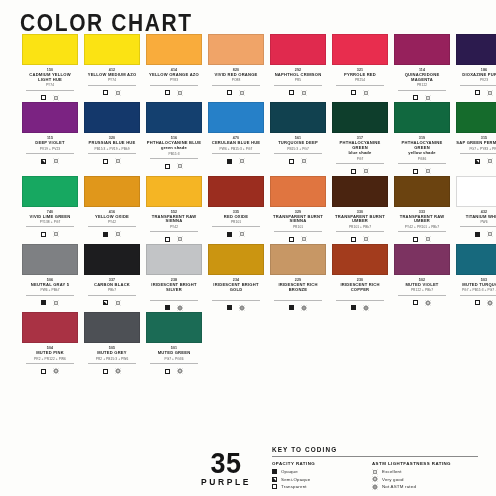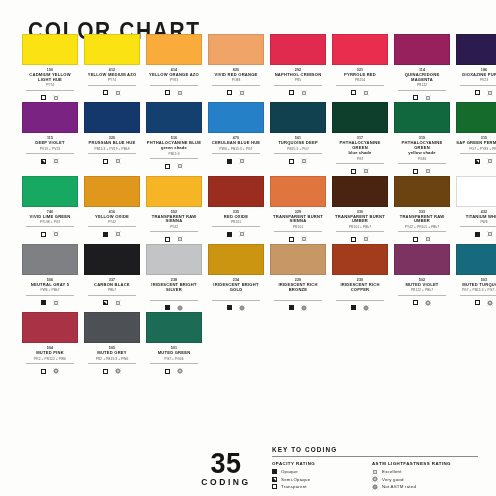--- a/index.html
+++ b/index.html
@@ -2,21 +2,21 @@
 <html><head>
 <meta charset="utf-8">
 <style>
   * { box-sizing: border-box; margin: 0; padding: 0; }
   html, body {
     width: 496px; height: 496px;
     background: #fdfdfb;
     font-family: "Liberation Sans", sans-serif;
     overflow: hidden;
   }
-  #chart-root { position: relative; width: 496px; height: 496px; padding: 8px; }
+  #chart-root { position: relative; width: 496px; height: 496px; padding: 0; }
 
   .chart-title {
     font-family: "Liberation Sans", sans-serif;
     font-weight: bold;
     font-size: 21px;
     letter-spacing: 1.6px;
     color: #1c1c1c;
     padding: 7px 0 0 20px;
     transform: scaleY(1.18);
     transform-origin: left top;
@@ -894,21 +894,21 @@
           <div class="cell"></div>
           <div class="cell"></div>
         </div>
       </div>
     </div>
 
   <div class="footer">
 
     <div class="count-block">
       <div class="count-num">35</div>
-      <div class="count-label">CODING</div>
+      <div class="count-label">PURPLE</div>
     </div>
 
     <div class="key-block">
       <div class="key-title">KEY TO CODING</div>
       <div class="key-cols">
         <div class="key-col">
           <div class="key-head">OPACITY RATING</div>
           <div class="key-item">
             <span class="op opaque"></span>
             <span>Opaque</span>

